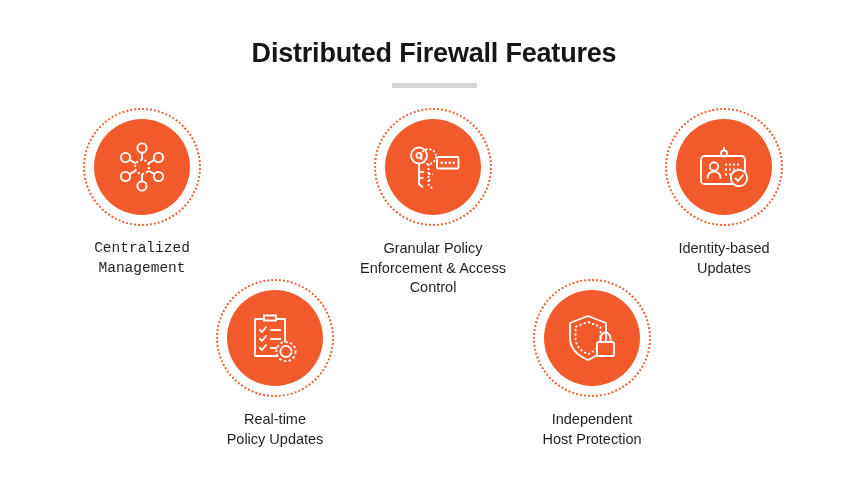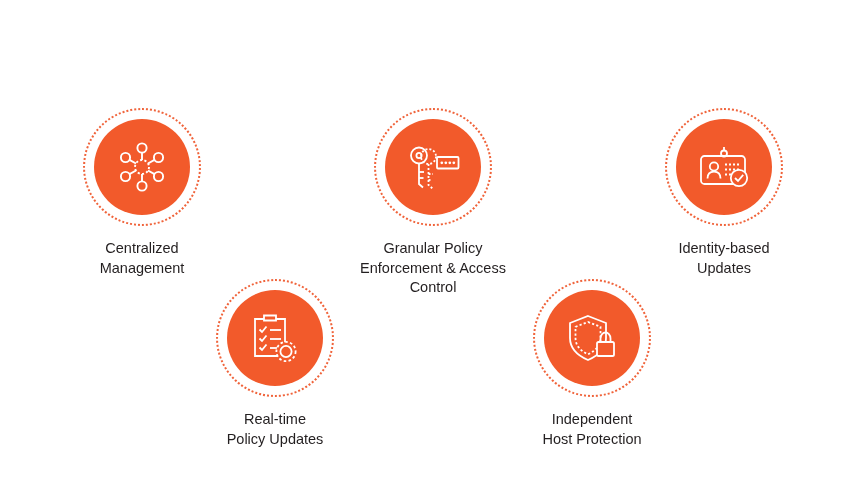--- a/index.html
+++ b/index.html
@@ -88,22 +88,26 @@
     line-height: 19.5px;
     color: #231f20;
     white-space: pre-line;
   }
 </style>
 </head>
 <body>
 
 <div class="infographic">
 
-
-  <div class="feature" style="left:142px; top:108px;">
+  <div class="title-block">
+    <h1 class="page-title">Distributed Firewall Features</h1>
+    <div class="title-rule"></div>
+  </div>
+
+  <div class="feature" style="left:142px; top:108px;font-family:Liberation Mono, monospace;">
     <div class="badge-wrap">
       <div class="dotted-ring"></div>
       <div class="disc">
         <span>
           <svg width="52" height="52" viewBox="0 0 52 52" fill="none" stroke="#ffffff" stroke-width="1.9">
             <circle cx="26" cy="26" r="7" stroke-dasharray="2.2 2.2"></circle>
             <circle cx="26" cy="7" r="4.6"></circle>
             <circle cx="42.5" cy="16.5" r="4.6"></circle>
             <circle cx="42.5" cy="35.5" r="4.6"></circle>
             <circle cx="26" cy="45" r="4.6"></circle>

